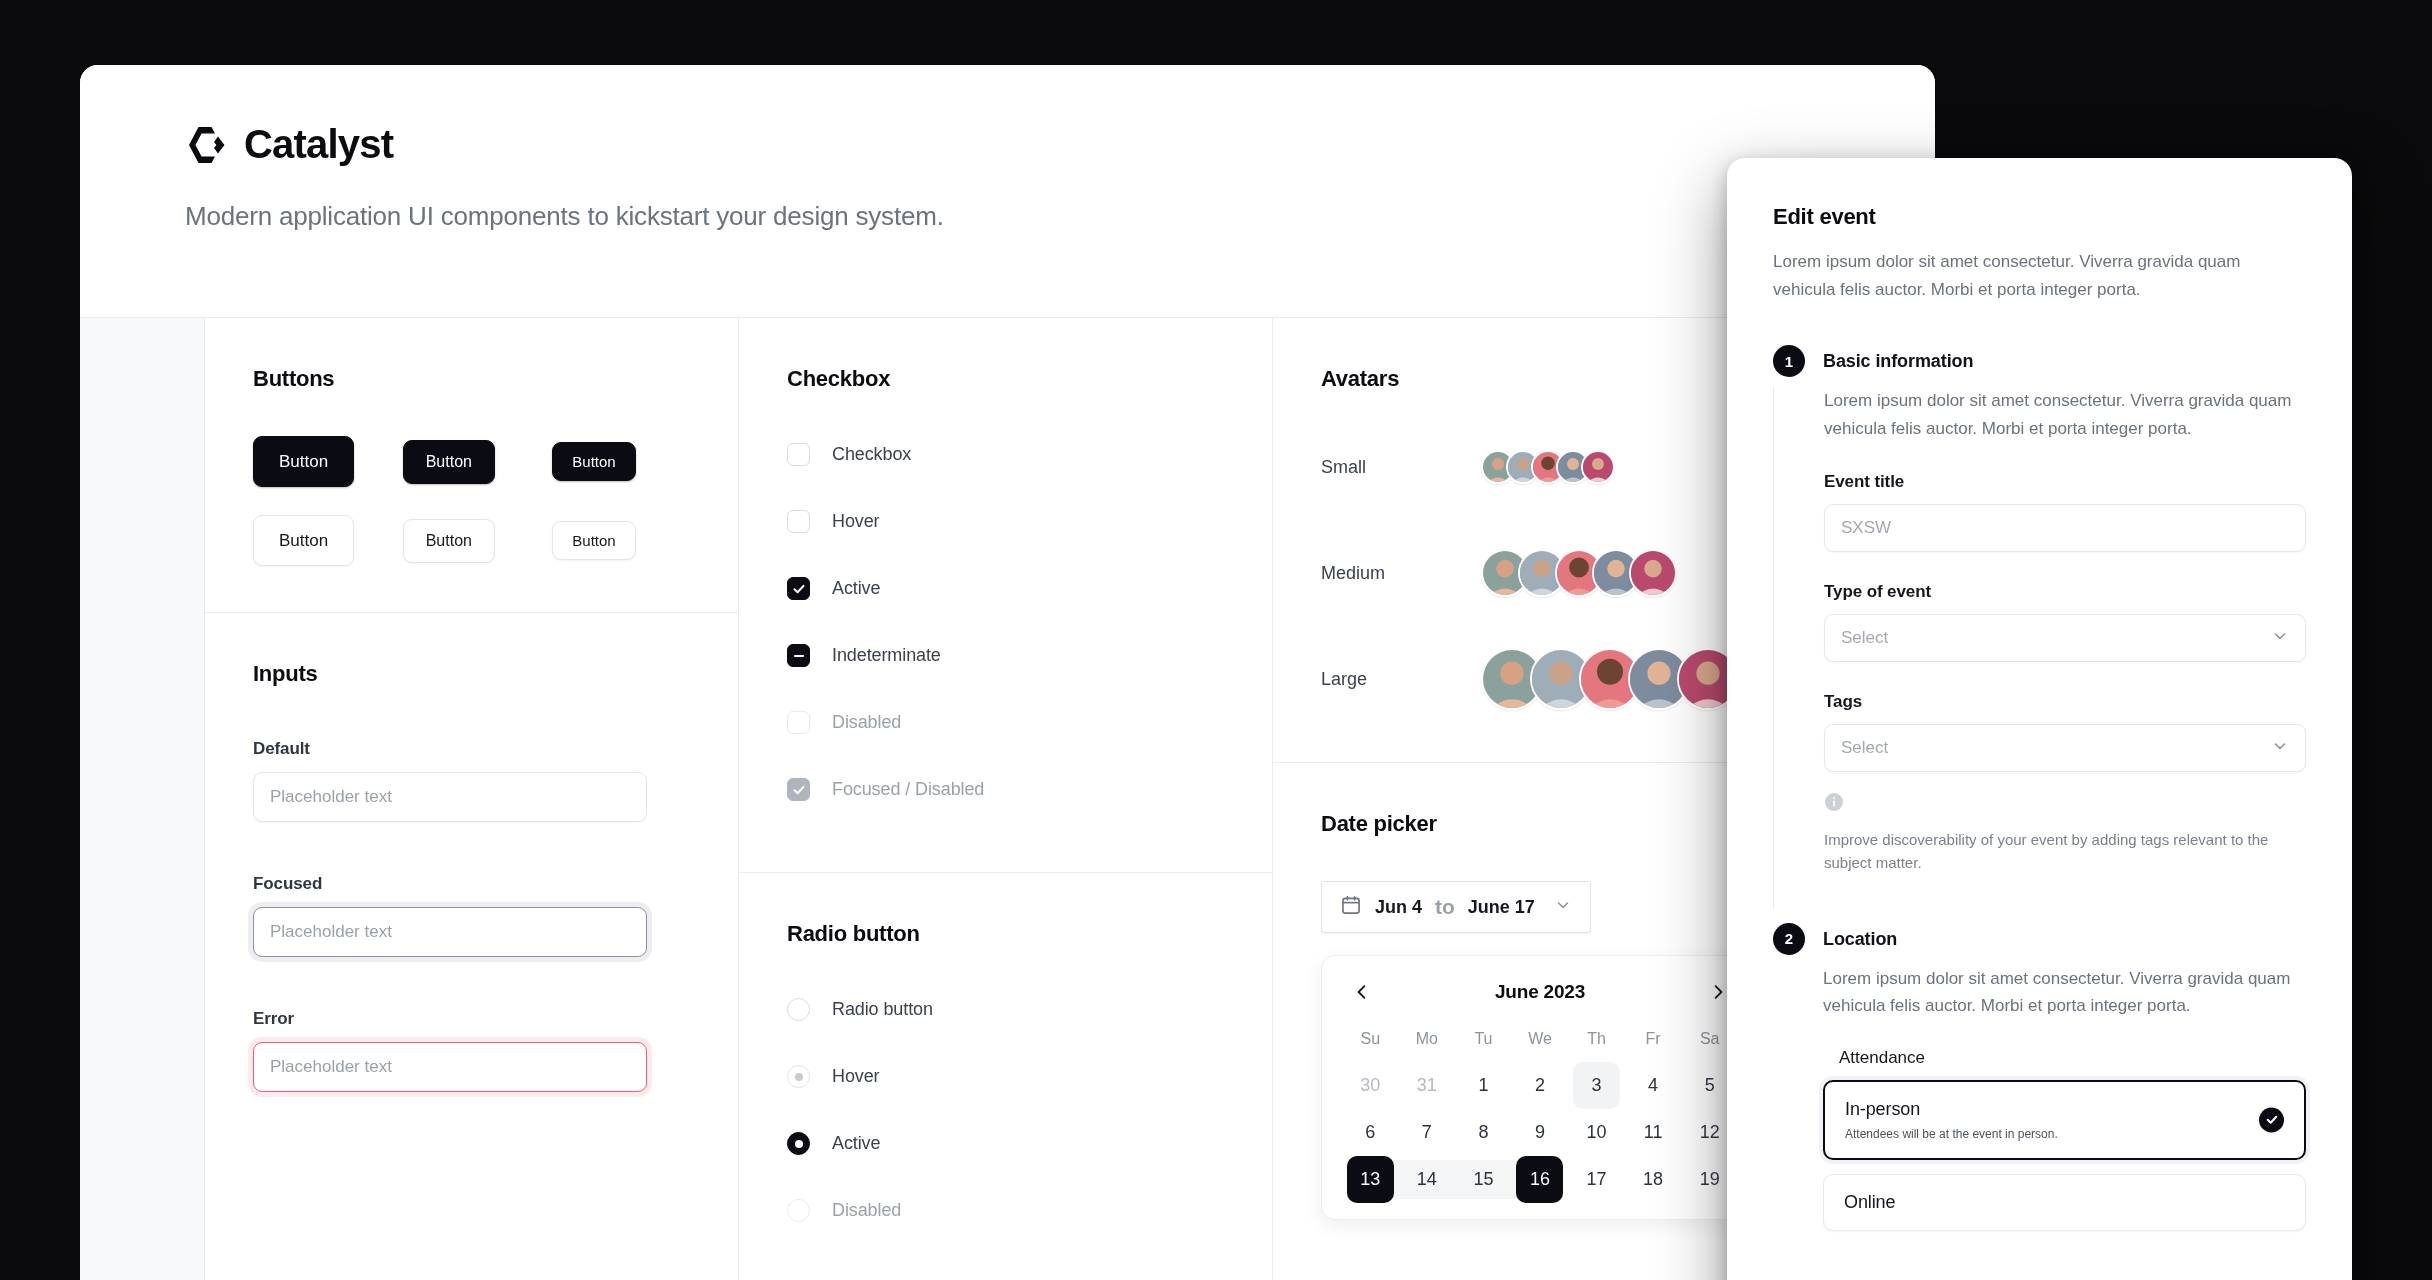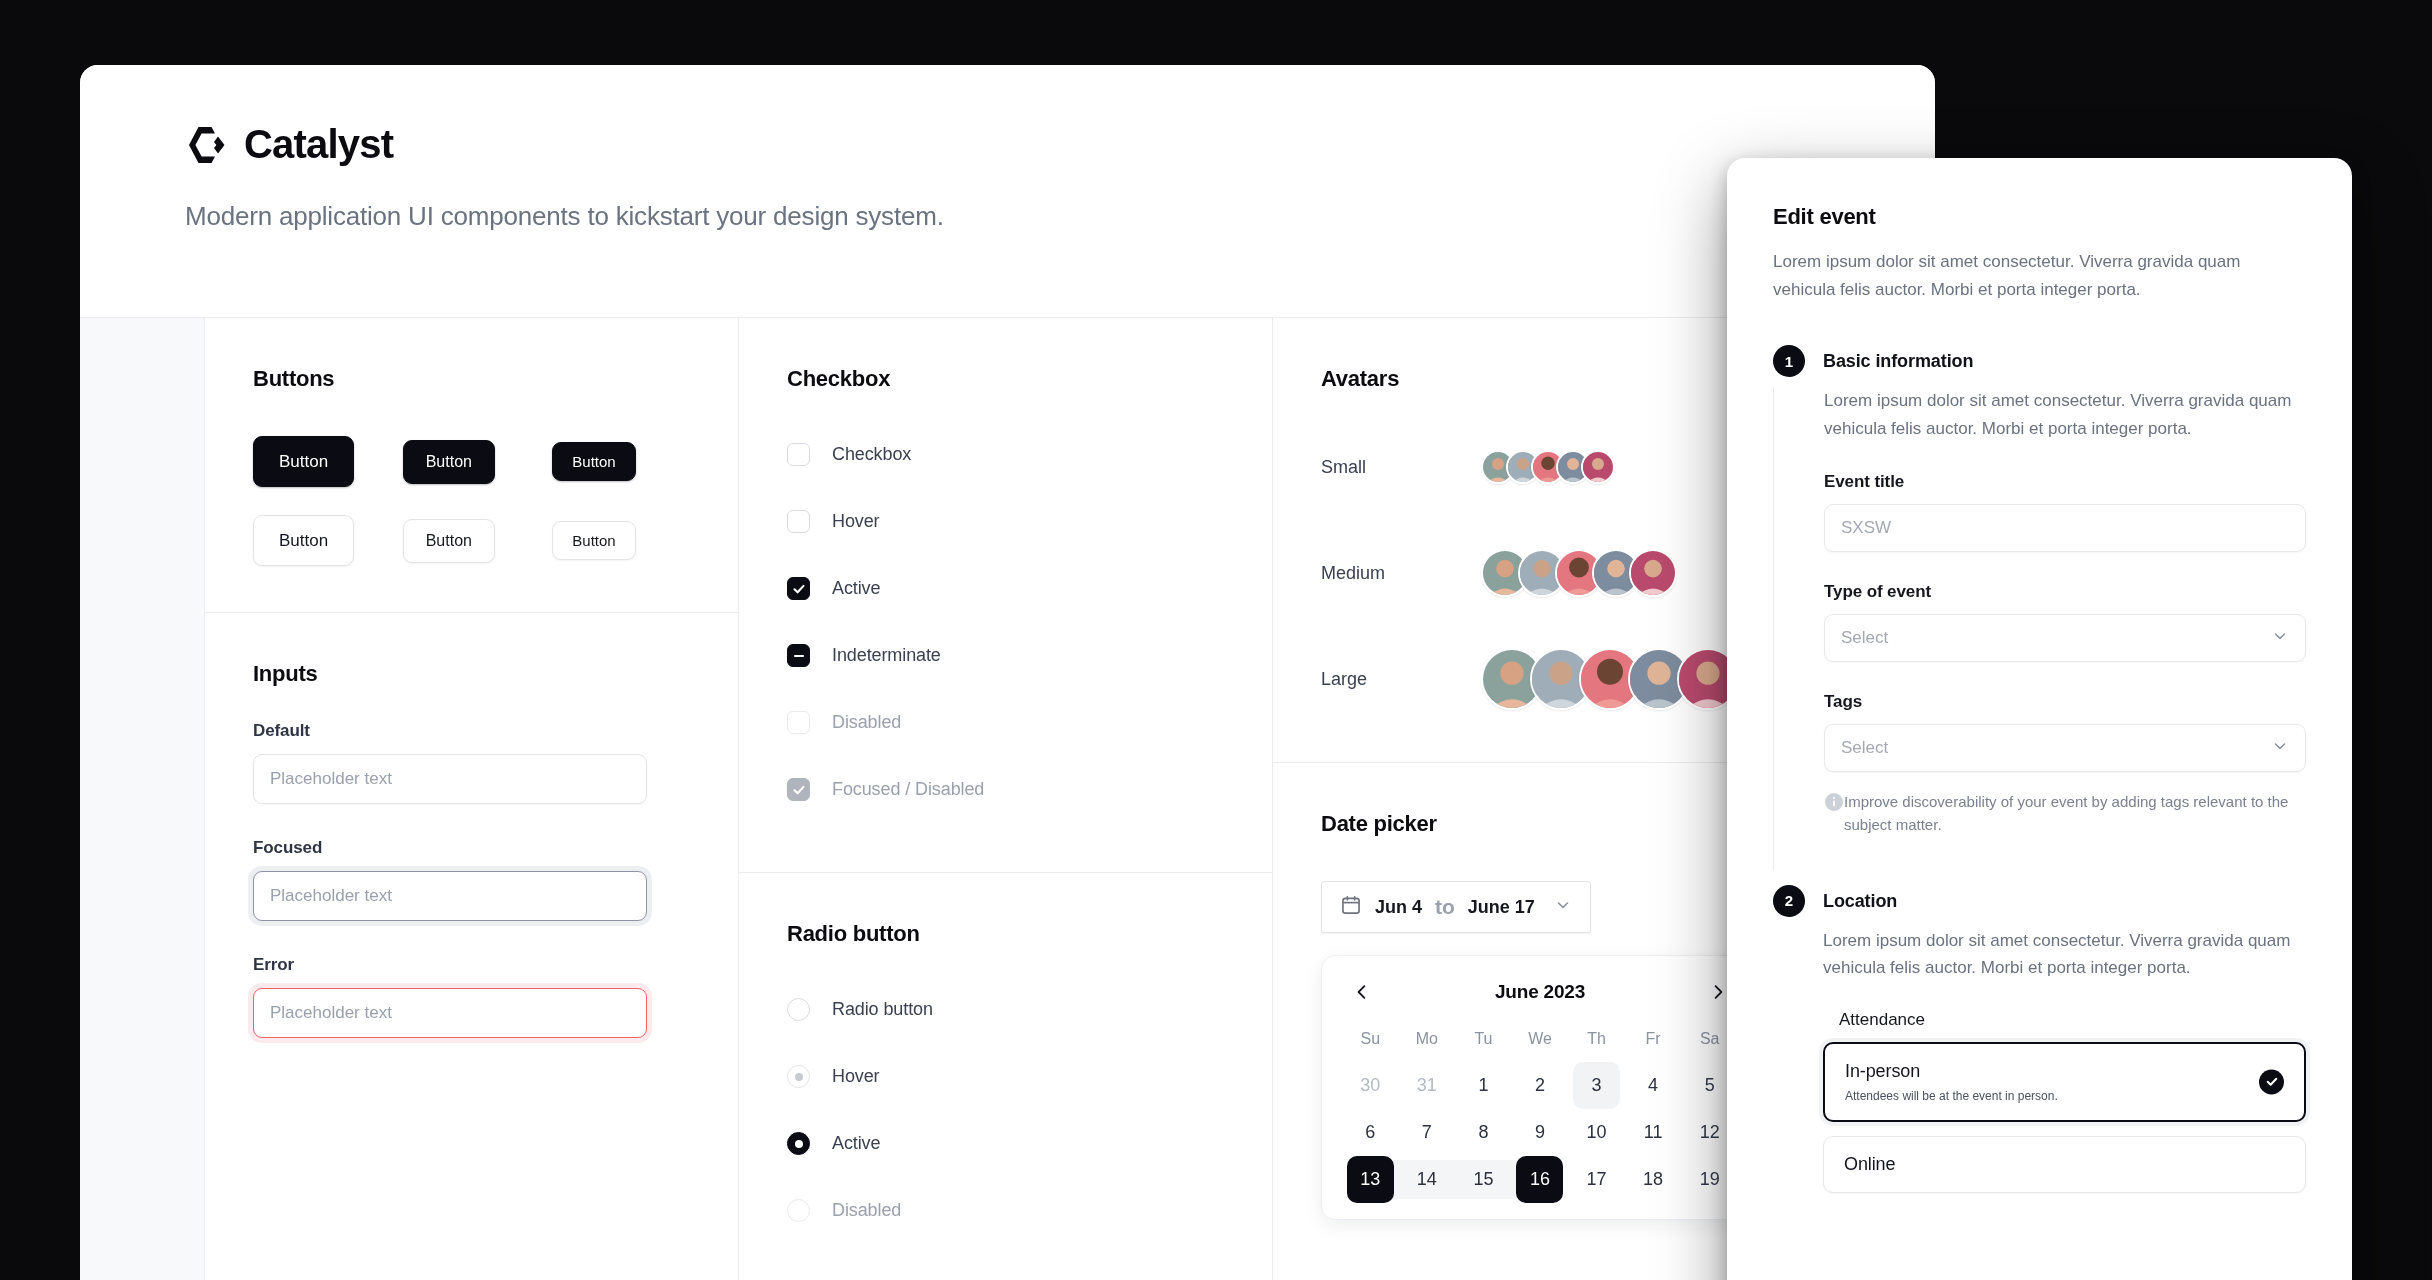--- a/index.html
+++ b/index.html
@@ -67,21 +67,21 @@
   .btn-secondary {
     background: #ffffff; color: #17181f; border: 1px solid #e3e4e8;
     box-shadow: 0 1px 2px rgba(16,24,40,.05);
   }
   .btn-lg { padding: 16px 25px; font-size: 17px; }
   .btn-md { padding: 13px 22px; font-size: 16px; }
   .btn-sm { padding: 11px 19px; font-size: 15px; }
   .btn-row.second { margin-top: 28px; }
 
   
-  .field { margin-top: 34px; }
+  .field { margin-top: 52px; }
   .field-label {
     font-size: 17px; font-weight: 600; color: #303546; letter-spacing: -0.1px;
   }
   .input {
     margin-top: 13px; width: 394px; height: 50px;
     border: 1px solid #e3e4e8; border-radius: 9px;
     background: #ffffff; display: flex; align-items: center;
     padding: 0 16px; font-size: 17px; color: #9aa0ad;
     box-shadow: 0 1px 2px rgba(16,24,40,.04);
   }
@@ -202,21 +202,21 @@
   .step-desc { font-size: 17px; line-height: 1.62; color: #6b7280; }
   .m-field { margin-top: 30px; }
   .m-label { font-size: 17px; font-weight: 600; color: #16171e; letter-spacing: -0.1px; }
   .m-input {
     margin-top: 12px; height: 48px; width: 100%;
     border: 1px solid #e7e8ec; border-radius: 9px; background: #fff;
     display: flex; align-items: center; justify-content: space-between;
     padding: 0 16px; font-size: 17px; color: #a3a8b3;
     box-shadow: 0 1px 2px rgba(16,24,40,.04);
   }
-  .hint { margin-top: 18px; display: flex; gap: 0; }
+  .hint { margin-top: 18px; display: flex; gap: 16px; flex-direction: column; }
   .hint-icon { width: 20px; height: 20px; flex: 0 0 20px; margin-top: 2px; }
   .hint-text { font-size: 15px; line-height: 1.55; color: #7b8190; }
   .att-title { font-size: 17px; font-weight: 400; color: #16171e; margin-left: 16px; }
   .att-opt {
     margin-top: 12px; border: 1px solid #e7e8ec; border-radius: 10px;
     background: #fff; padding: 17px 20px; position: relative;
     box-shadow: 0 1px 2px rgba(16,24,40,.04);
   }
   .att-opt.selected {
     border: 2px solid #0b0b13;

